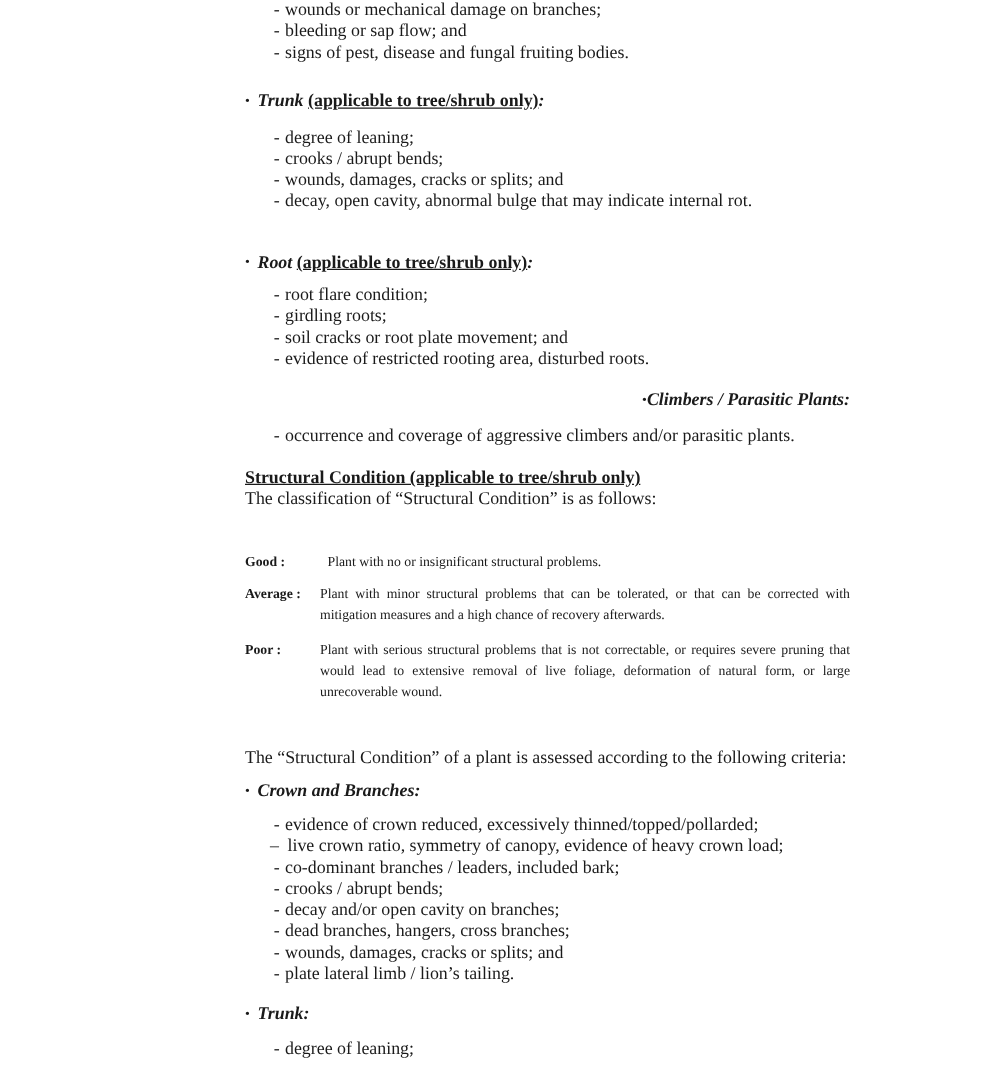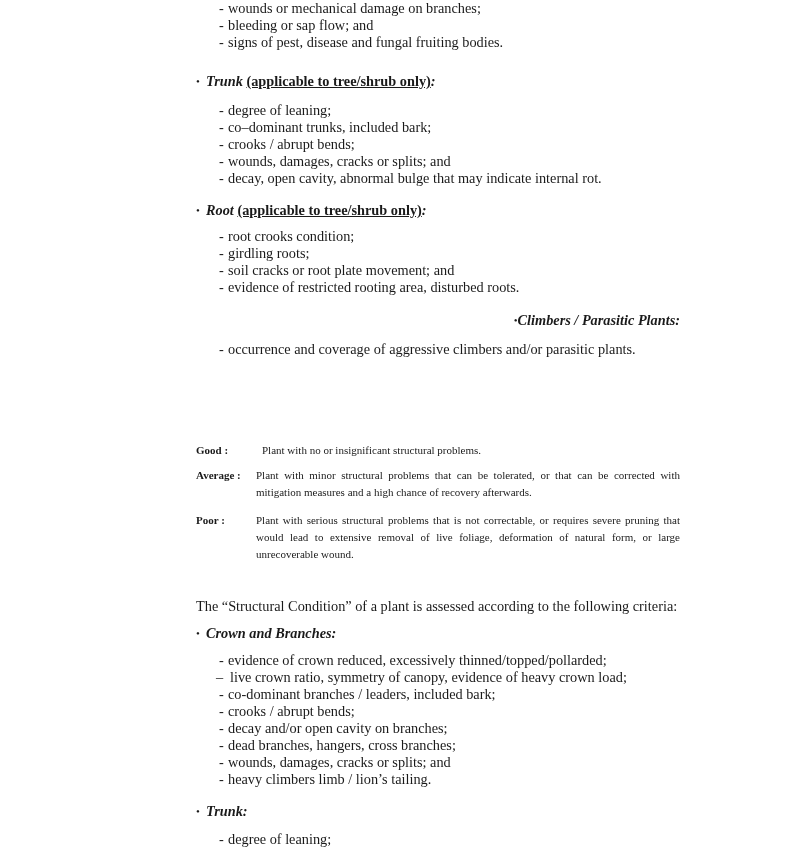--- a/index.html
+++ b/index.html
@@ -133,48 +133,51 @@
       <li class="sub-item"><span class="dash">-</span><span>signs of pest, disease and fungal fruiting bodies.</span></li>
     </ul>
   </div>
 
   <div class="block" style="top: 69px;">
     <div class="bullet-head"><span class="bullet-mark">•</span><span class="term">Trunk</span> <span class="qualifier">(applicable to tree/shrub only)</span><span class="term-colon">:</span></div>
   </div>
   <div class="block" style="top: 98px;">
     <ul class="sub-list">
       <li class="sub-item"><span class="dash">-</span><span>degree of leaning;</span></li>
-      <li class="sub-item"><span class="dash">-</span><span>co–dominant trunks, included bark;</span></li>
       <li class="sub-item"><span class="dash">-</span><span>crooks / abrupt bends;</span></li>
       <li class="sub-item"><span class="dash">-</span><span>wounds, damages, cracks or splits; and</span></li>
       <li class="sub-item"><span class="dash">-</span><span>decay, open cavity, abnormal bulge that may indicate internal rot.</span></li>
     </ul>
   </div>
 
   <div class="block" style="top: 198px;">
     <div class="bullet-head"><span class="bullet-mark">•</span><span class="term">Root</span> <span class="qualifier">(applicable to tree/shrub only)</span><span class="term-colon">:</span></div>
   </div>
   <div class="block" style="top: 224px;">
     <ul class="sub-list">
-      <li class="sub-item"><span class="dash">-</span><span>root crooks condition;</span></li>
+      <li class="sub-item"><span class="dash">-</span><span>root flare condition;</span></li>
       <li class="sub-item"><span class="dash">-</span><span>girdling roots;</span></li>
       <li class="sub-item"><span class="dash">-</span><span>soil cracks or root plate movement; and</span></li>
       <li class="sub-item"><span class="dash">-</span><span>evidence of restricted rooting area, disturbed roots.</span></li>
     </ul>
   </div>
 
   <div class="block" style="top: 308px; text-align: right;">
     <div class="bullet-head"><span class="bullet-mark">•</span><span class="term">Climbers / Parasitic Plants:</span></div>
   </div>
   <div class="block" style="top: 337px;">
     <ul class="sub-list">
       <li class="sub-item"><span class="dash">-</span><span>occurrence and coverage of aggressive climbers and/or parasitic plants.</span></li>
     </ul>
   </div>
 
+  <div class="block" style="top: 370px;">
+    <div class="section-heading">Structural Condition (applicable to tree/shrub only)</div>
+    <div class="section-intro">The classification of “Structural Condition” is as follows:</div>
+  </div>
 
   <div class="block" style="top: 438px;">
     <div class="def-row good">
       <span class="def-label">Good :</span>
       <div class="def-text">Plant with no or insignificant structural problems.</div>
     </div>
   </div>
 
   <div class="block" style="top: 463px;">
     <div class="def-row">
@@ -199,21 +202,21 @@
   </div>
   <div class="block" style="top: 648px;">
     <ul class="sub-list">
       <li class="sub-item"><span class="dash">-</span><span>evidence of crown reduced, excessively thinned/topped/pollarded;</span></li>
       <li class="sub-item wide-dash"><span class="dash">–</span><span>live crown ratio, symmetry of canopy, evidence of heavy crown load;</span></li>
       <li class="sub-item"><span class="dash">-</span><span>co-dominant branches / leaders, included bark;</span></li>
       <li class="sub-item"><span class="dash">-</span><span>crooks / abrupt bends;</span></li>
       <li class="sub-item"><span class="dash">-</span><span>decay and/or open cavity on branches;</span></li>
       <li class="sub-item"><span class="dash">-</span><span>dead branches, hangers, cross branches;</span></li>
       <li class="sub-item"><span class="dash">-</span><span>wounds, damages, cracks or splits; and</span></li>
-      <li class="sub-item"><span class="dash">-</span><span>heavy climbers limb / lion’s tailing.</span></li>
+      <li class="sub-item"><span class="dash">-</span><span>plate lateral limb / lion’s tailing.</span></li>
     </ul>
   </div>
 
   <div class="block" style="top: 799px;">
     <div class="bullet-head"><span class="bullet-mark">•</span><span class="term">Trunk:</span></div>
   </div>
   <div class="block" style="top: 827px;">
     <ul class="sub-list">
       <li class="sub-item"><span class="dash">-</span><span>degree of leaning;</span></li>
     </ul>

